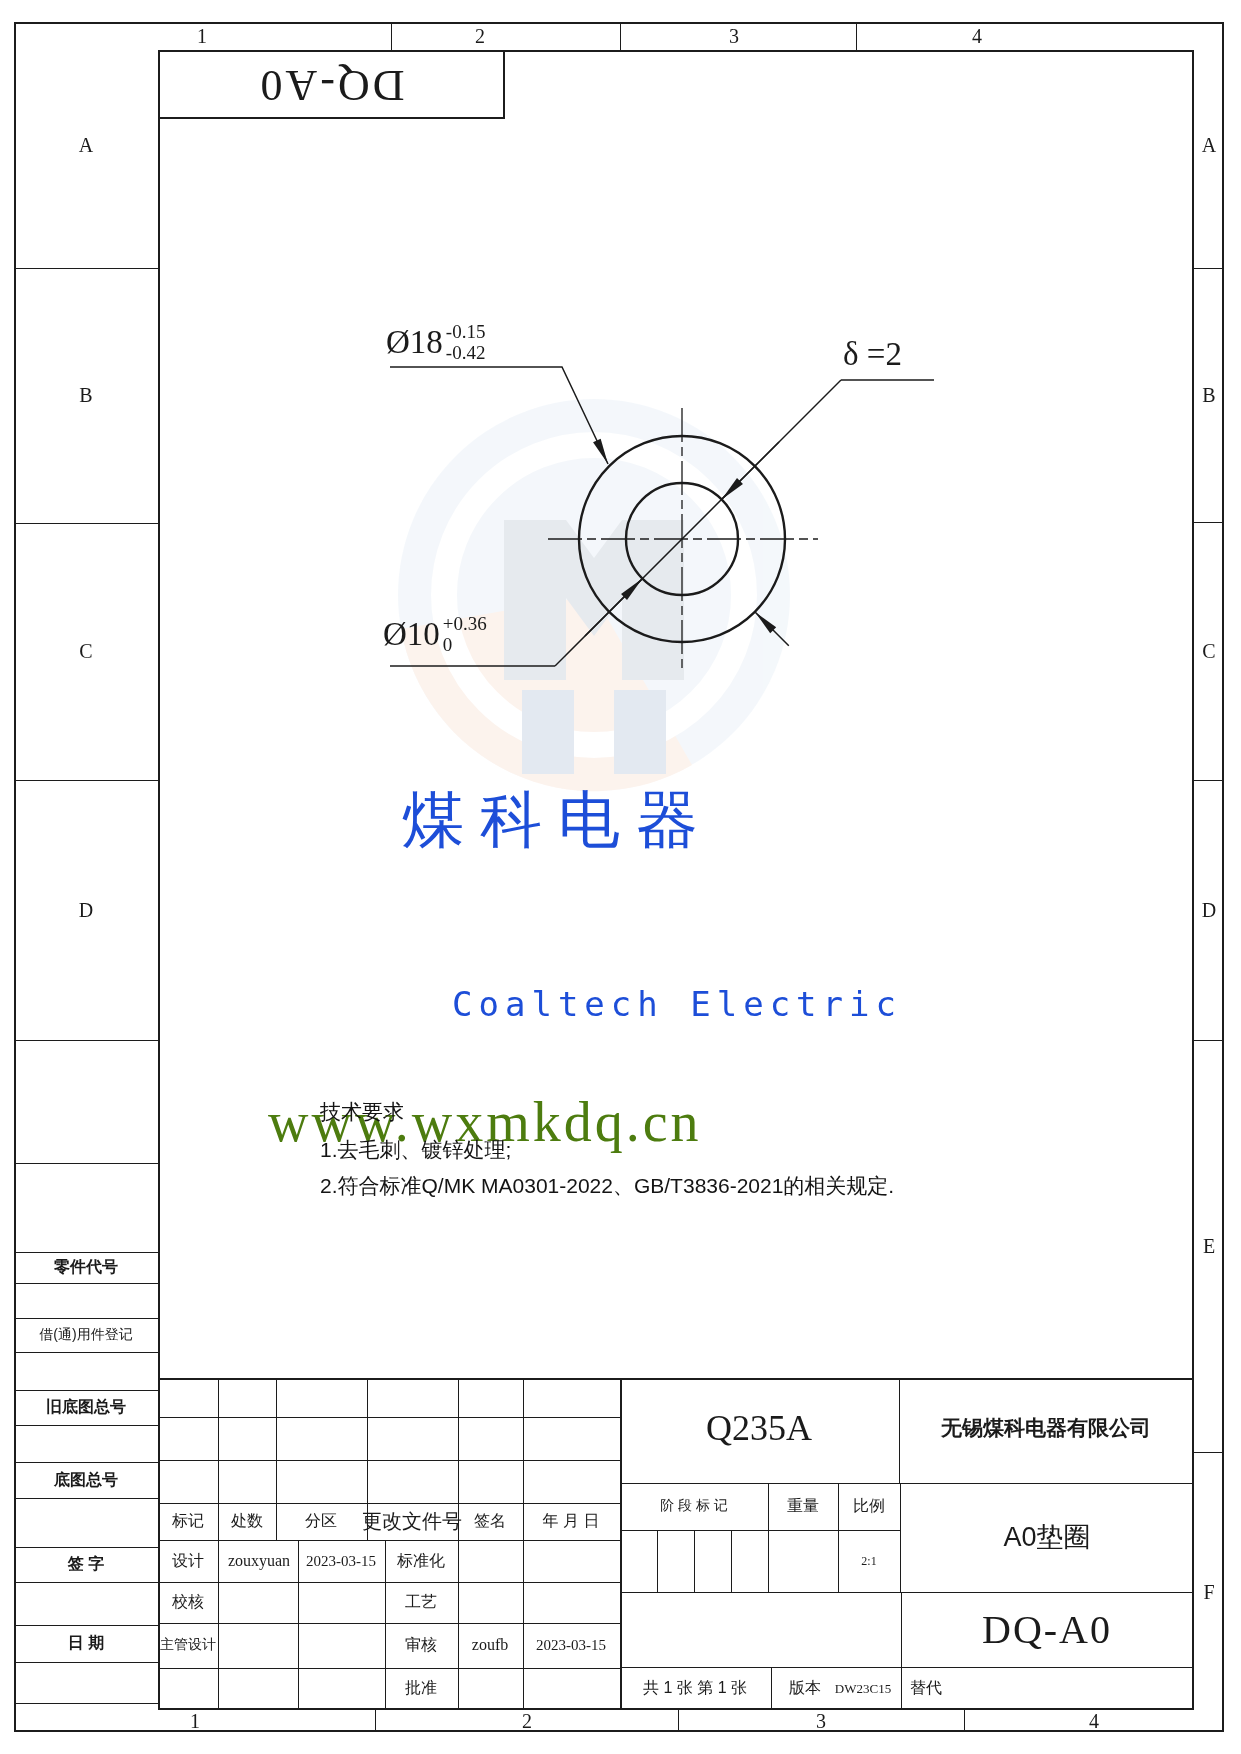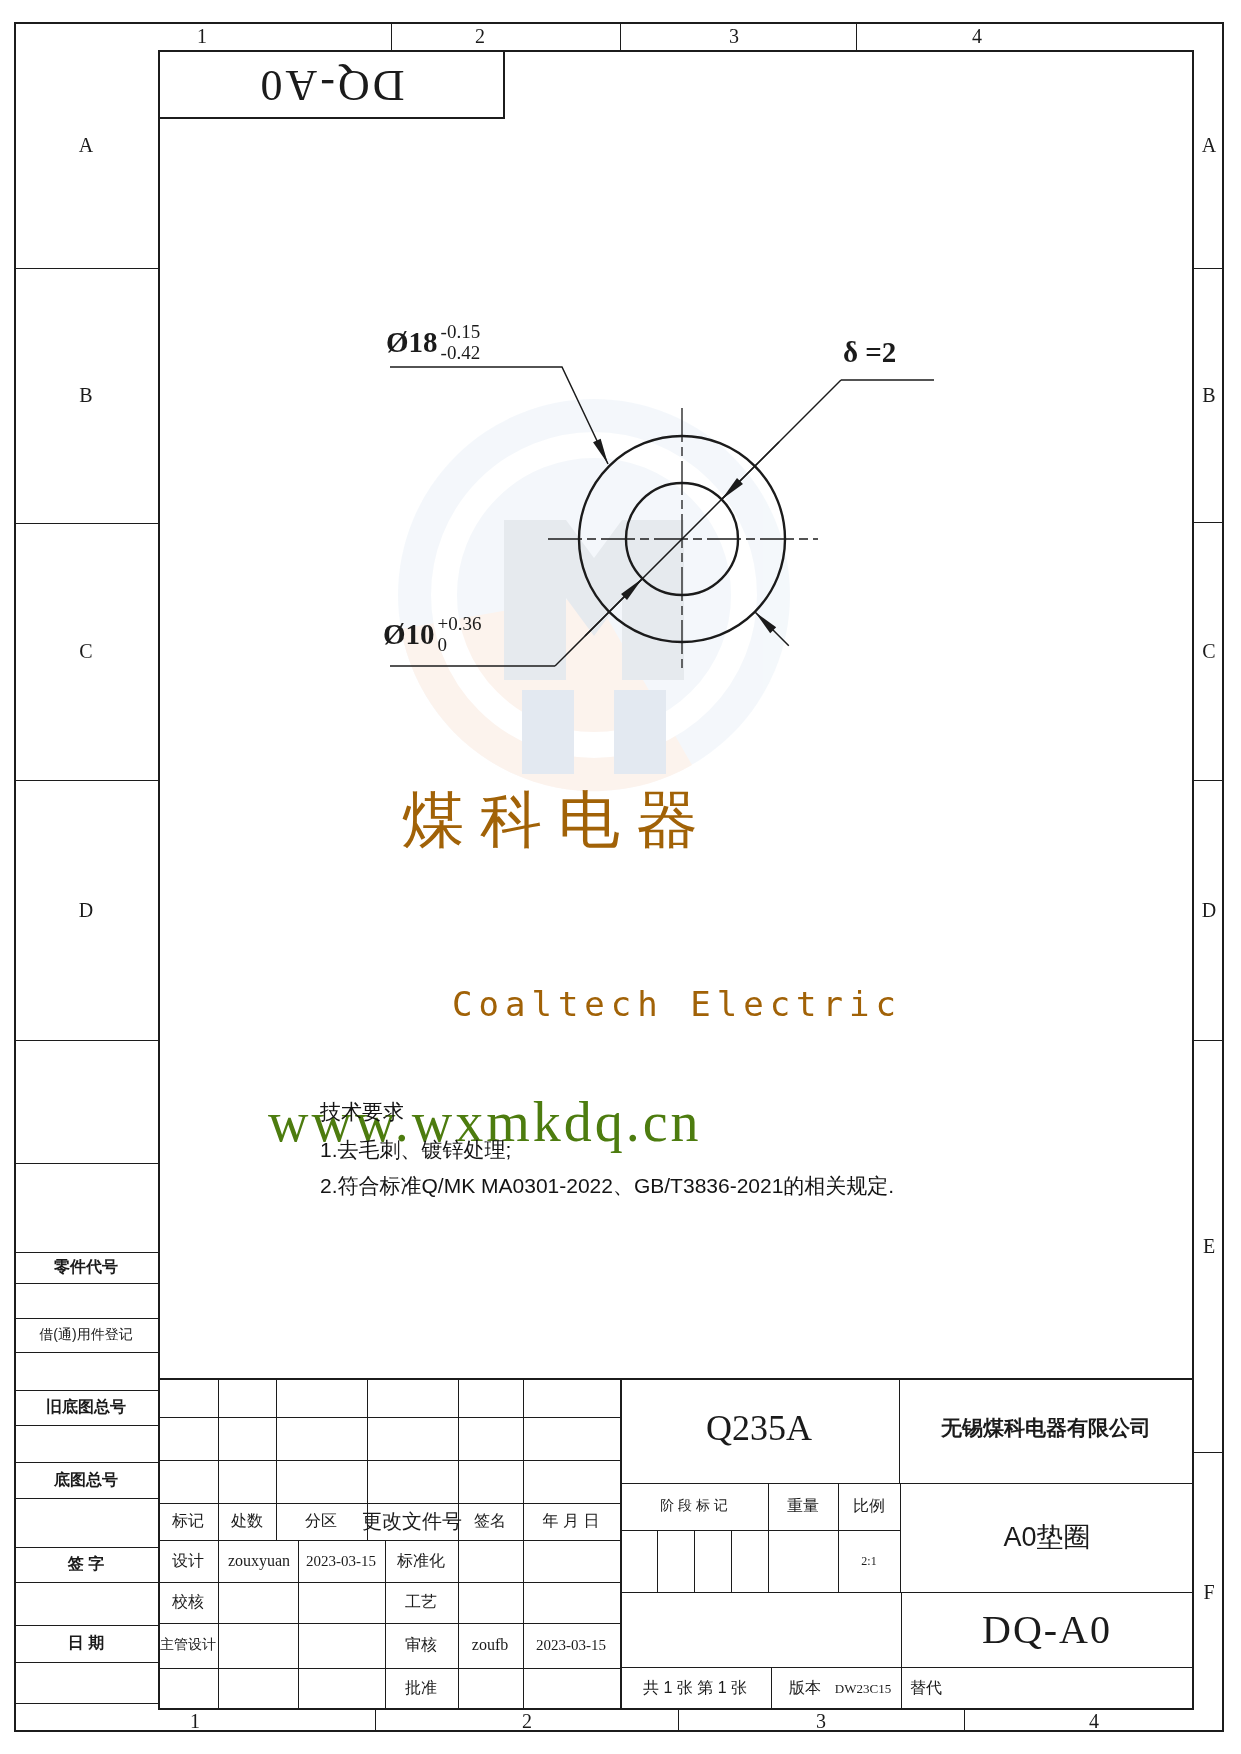--- a/index.html
+++ b/index.html
@@ -11,23 +11,23 @@
   .hl2{height:2px;}
   .vl2{width:2px;}
   .box{position:absolute;border:2px solid #1c1c1c;box-sizing:border-box;background:transparent;}
   .txt{position:absolute;transform:translate(-50%,-50%);white-space:nowrap;}
   .ser{font-family:"Liberation Serif","DejaVu Serif",serif;}
   .zone{font-family:"Liberation Serif",serif;font-size:20px;}
   .mlabel{font-size:16px;font-weight:bold;}
   .stamp-text{position:absolute;transform:translate(-50%,-50%) rotate(180deg);
               font-family:"Liberation Serif",serif;font-size:44px;letter-spacing:3px;}
   .dim{position:absolute;display:flex;align-items:center;font-family:"Liberation Serif","DejaVu Serif",serif;}
-  .dim-base{font-size:29px;font-weight:bold;}
+  .dim-base{font-size:33px;}
   .dim-tol{display:flex;flex-direction:column;font-size:19px;line-height:1.08;margin-left:3px;}
-  .wm{position:absolute;color:#a16207;}
+  .wm{position:absolute;color:#1d4ed8;}
   .tech{position:absolute;font-size:21px;color:#141414;}
   .tb-txt{font-size:16px;}
   svg{position:absolute;}
 </style>
 </head>
 <body>
 
 <div class="sheet">
 
   <svg style="left:389px;top:390px;" width="410" height="410" viewBox="0 0 410 410">

